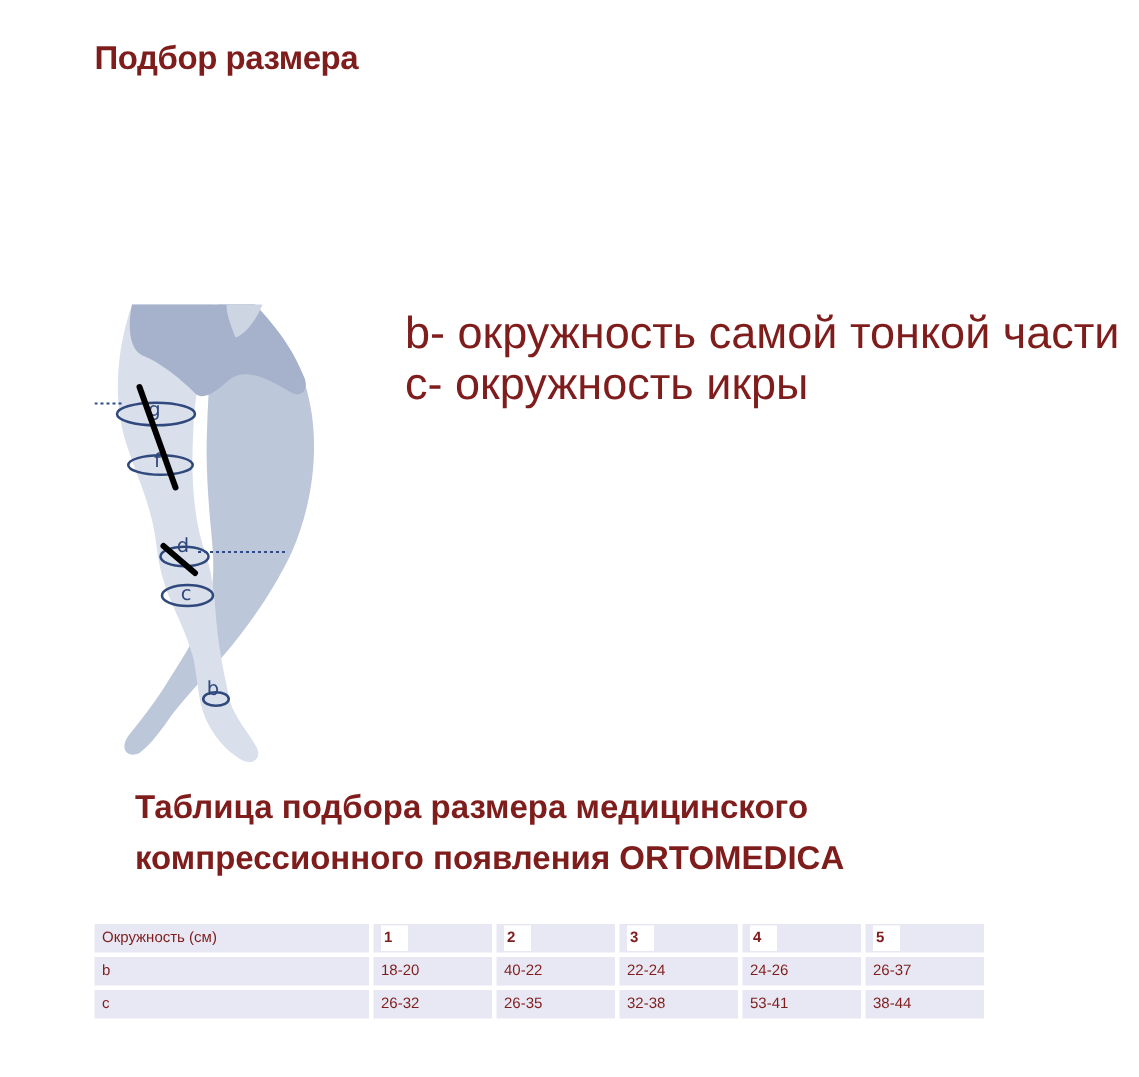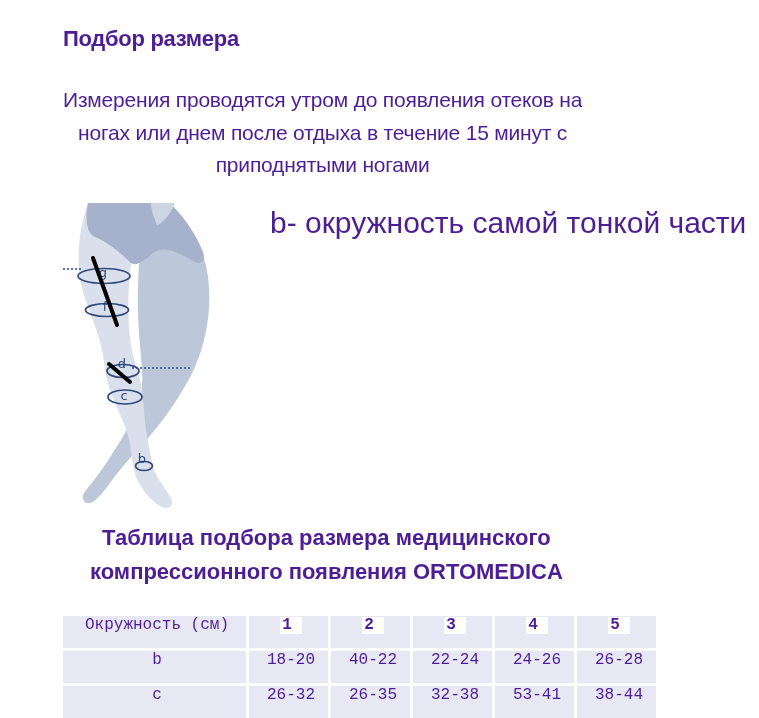--- a/index.html
+++ b/index.html
@@ -1,18 +1,18 @@
 <!DOCTYPE html>
 <html style="--leg-light: #d9dfeb; --leg-mid: #bcc7d9; --panty: #a6b2cb; --notch: #cdd5e3; --outline: #30497c; --dotted: #2e4a8c; --slash: #000000; --cell-bg: #e7e8f3;"><head>
 <meta charset="utf-8">
 <style>
   html,body { margin:0; padding:0; background:#ffffff; }
   #page {
     position:relative; width:759px; height:718px; background:#ffffff;
-    font-family:"Liberation Sans", sans-serif; color:#4c1d95; overflow:hidden;text-align:center;
+    font-family:"Liberation Sans", sans-serif; color:#7f1d1d; overflow:hidden;
   }
   .page-title {
     position:absolute; left:63px; top:26px;
     font-size:22px; font-weight:700; letter-spacing:-0.3px;
   }
   .intro {
     position:absolute; left:63px; top:84px;
     font-size:21px; line-height:32.5px; letter-spacing:-0.2px;
   }
   .figure-wrap { position:absolute; left:63px; top:197px; width:200px; height:318px; }
@@ -24,22 +24,22 @@
     position:absolute; left:90px; top:521px;
     font-size:22px; line-height:34px;font-weight:bold;
   }
   .size-table {
     position:absolute; left:63px; top:616px;
     display:grid; grid-template-columns:183px repeat(5, 79px);
     gap:3px;
   }
   .cell {
     background:var(--cell-bg,#e7e8f3);
-    height:32px; line-height:19px; font-size:16px;
-    padding-left:5px; white-space:nowrap; overflow:hidden;font-family:Liberation Mono, monospace;
+    height:19px; line-height:19px; font-size:10px;
+    padding-left:5px; white-space:nowrap; overflow:hidden;
   }
   .size-num {
     display:inline-block; font-weight:700; background:#ffffff;
     padding:0 10px 0 2px; line-height:17px; margin-top:1px;
   }
   
   .panty   { fill:var(--panty,#a6b2cb); }
   .leg-light { fill:var(--leg-light,#d9dfeb); }
   .leg-mid { fill:var(--leg-mid,#bcc7d9); }
   .notch   { fill:var(--notch,#cdd5e3); }
@@ -48,25 +48,20 @@
   .strike  { stroke:var(--slash,#000000); stroke-width:4px; stroke-linecap:round; }
   .guide   { stroke:var(--dotted,#2e4a8c); stroke-width:1.4px; stroke-dasharray:2 2; }
 </style>
 </head>
 <body>
 
 <div id="page">
 
   <div class="page-title">Подбор размера</div>
 
-  <div class="intro">
-    <div>Измерения проводятся утром до появления отеков на</div>
-    <div>ногах или днем после отдыха в течение 15 минут с</div>
-    <div>приподнятыми ногами</div>
-  </div>
 
   <div class="figure-wrap">
     <svg width="200" height="318" viewBox="0 0 200 318">
 
       <path class="leg-mid" d="M82,6 L107,6 C128,28 141,50 145,80 C149,110 144,142 132,170
            C120,196 103,220 86,240 C73,254 61,268 52,279 C45,289 38,299 30,305
            C22,309 16,302 23,293 C31,283 39,273 46,262 C56,246 66,231 74,213
            C80,197 80,180 78,160 C76,138 74,115 75,90 C76,60 78,30 82,6 Z"></path>
 
       <path class="leg-light" d="M25,6 L80,6 C74,40 67,60 66,88 C64,120 66,150 74,172
@@ -96,20 +91,21 @@
       <line class="guide" x1="0" y1="72" x2="18" y2="72"></line>
       <line class="guide" x1="69" y1="171" x2="127" y2="171"></line>
 
       <line class="strike" x1="30" y1="61" x2="54" y2="128"></line>
       <line class="strike" x1="46" y1="167" x2="67" y2="185"></line>
     </svg>
   </div>
 
   <div class="legend">
     <div>b- окружность самой тонкой части</div>
+    <div>c- окружность икры</div>
   </div>
 
   <div class="caption">
     <div>Таблица подбора размера медицинского</div>
     <div>компрессионного появления ORTOMEDICA</div>
   </div>
 
   <div class="size-table">
 
     <div class="cell">Окружность (см)</div>
@@ -117,21 +113,21 @@
     <div class="cell"><span class="size-num">2</span></div>
     <div class="cell"><span class="size-num">3</span></div>
     <div class="cell"><span class="size-num">4</span></div>
     <div class="cell"><span class="size-num">5</span></div>
 
     <div class="cell">b</div>
     <div class="cell">18-20</div>
     <div class="cell">40-22</div>
     <div class="cell">22-24</div>
     <div class="cell">24-26</div>
-    <div class="cell">26-28</div>
+    <div class="cell">26-37</div>
 
     <div class="cell">c</div>
     <div class="cell">26-32</div>
     <div class="cell">26-35</div>
     <div class="cell">32-38</div>
     <div class="cell">53-41</div>
     <div class="cell">38-44</div>
   </div>
 
 </div>

